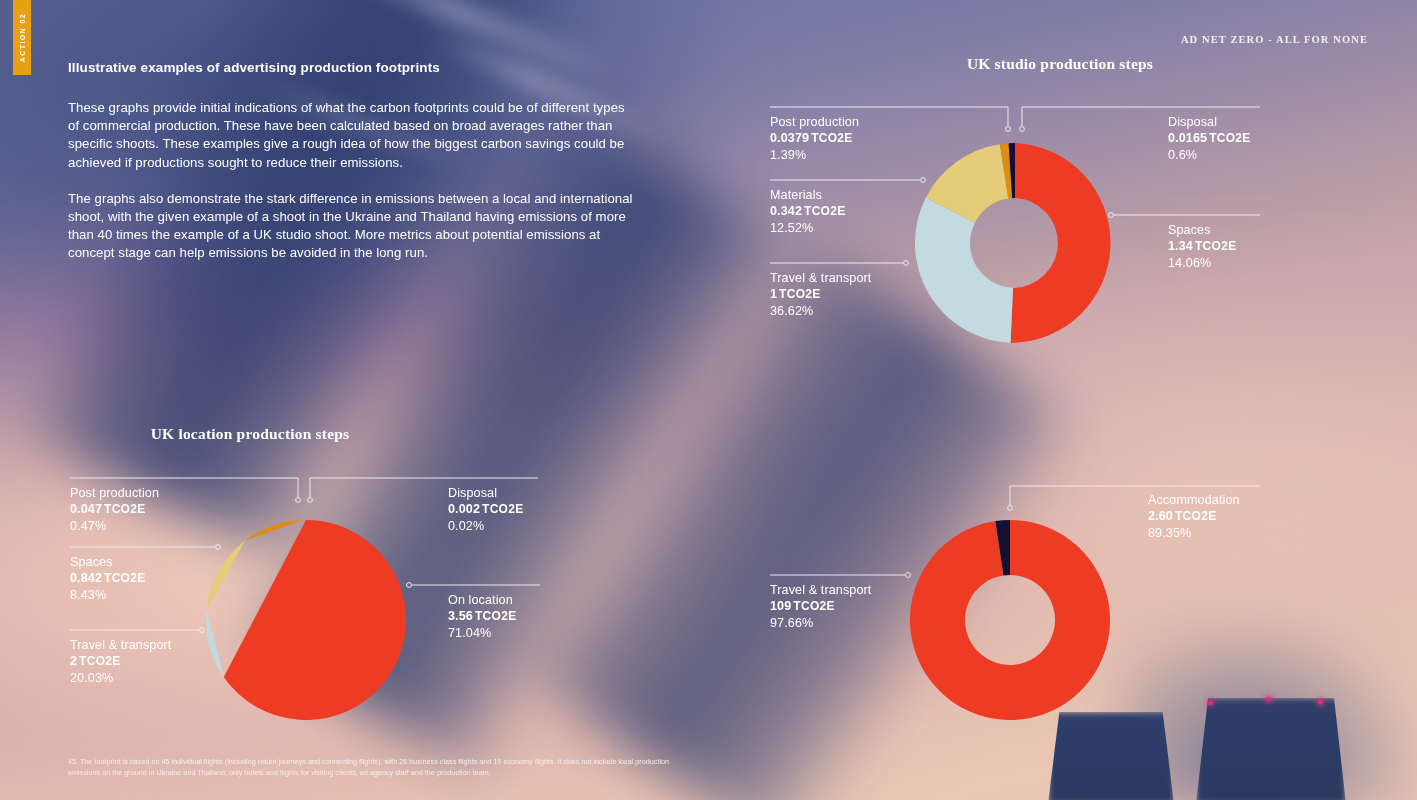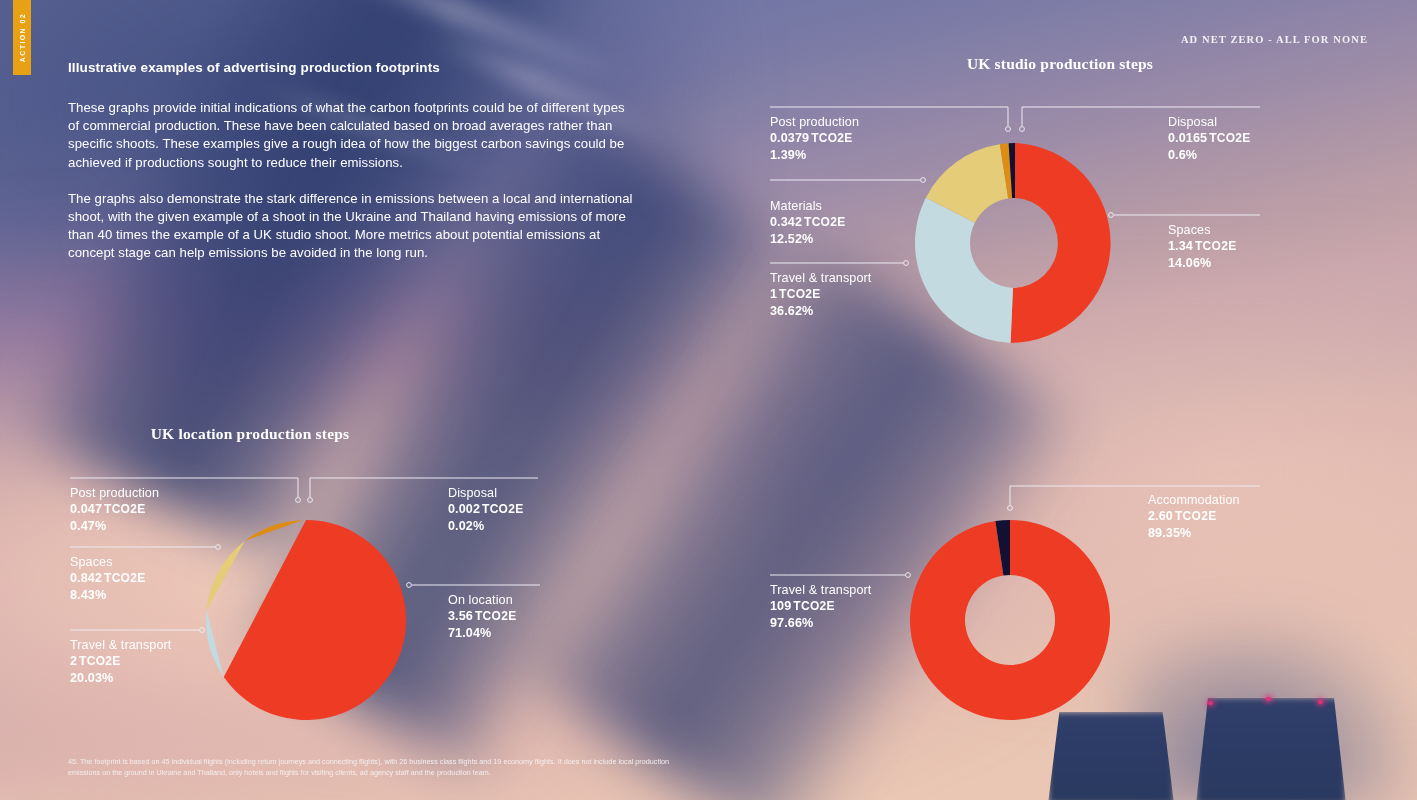--- a/index.html
+++ b/index.html
@@ -197,21 +197,21 @@
   }
   .lbl .val {
     font-size: 12.6px; font-weight: 700; color: #ffffff;
     line-height: 17px; letter-spacing: .1px;
   }
   .lbl .val .unit {
     font-size: 12px; font-weight: 700; letter-spacing: .3px;
     margin-left: 2px;
   }
   .lbl .pct {
-    font-size: 12.6px; font-weight: 700; color: #ffffff;
+    font-size: 12.6px; font-weight: 400; color: #ffffff;
     line-height: 16px; letter-spacing: .1px;
   }
 
   
   .leaders { position: absolute; left: 0; top: 0; pointer-events: none; overflow: visible; }
   .leaders line, .leaders polyline { stroke: #eceaf2; stroke-width: 1; fill: none; }
   .leaders circle { fill: none; stroke: #eceaf2; stroke-width: 1; }
 
   
   .footnote {
@@ -298,21 +298,21 @@
       <line x1="354" y1="160" x2="500" y2="160"></line>
       <circle cx="351" cy="160" r="2.4"></circle>
     </svg>
 
     <div class="lbl" style="left:10px; top:60px;">
       <div class="name">Post production</div>
       <div class="val"><span>0.0379</span><span class="unit">TCO2E</span></div>
       <div class="pct">1.39%</div>
     </div>
 
-    <div class="lbl" style="left:10px; top:144px;">
+    <div class="lbl" style="left:10px; top:133px;">
       <div class="name">Materials</div>
       <div class="val"><span>0.342</span><span class="unit">TCO2E</span></div>
       <div class="pct">12.52%</div>
     </div>
 
     <div class="lbl" style="left:10px; top:216px;">
       <div class="name">Travel &amp; transport</div>
       <div class="val"><span>1</span><span class="unit">TCO2E</span></div>
       <div class="pct">36.62%</div>
     </div>

